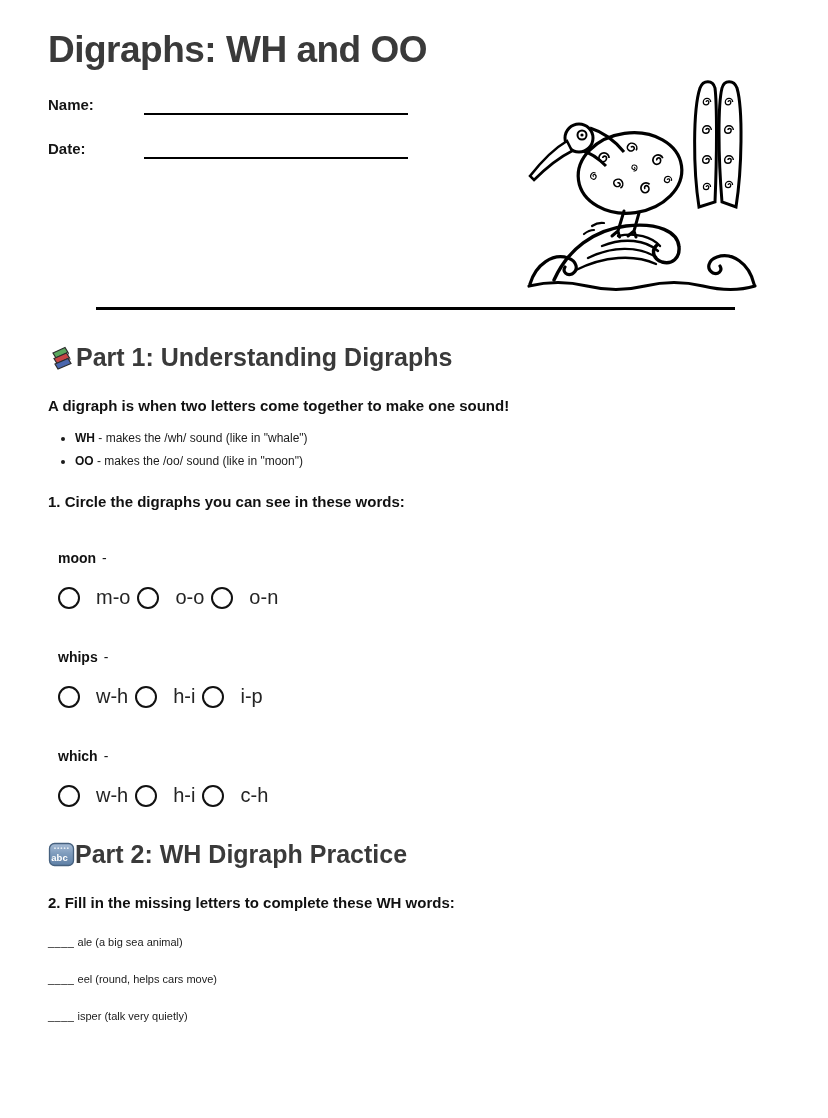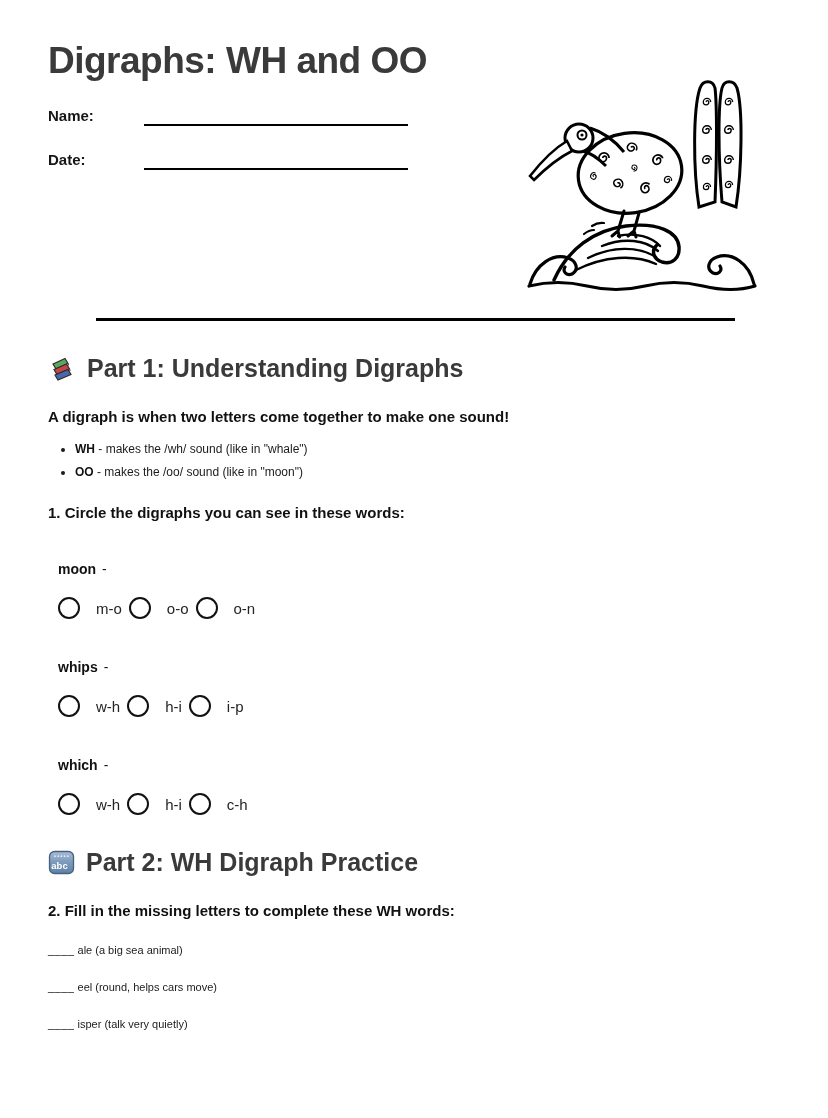--- a/index.html
+++ b/index.html
@@ -9,21 +9,21 @@
     background: #ffffff;
     position: relative;
     margin: 0 auto;
     font-family: "Liberation Sans", "DejaVu Sans", sans-serif;
     color: #161616;
     overflow: hidden;
   }
   .content { padding: 0 48px; }
 
   h1.doc-title {
-    padding-top: 40px;
+    padding-top: 29px;
     font-size: 37px;
     font-weight: 700;
     color: #3a3a3a;
     letter-spacing: -0.5px;
   }
 
   .field-row { display: flex; align-items: flex-end; margin-top: 24px; width: 360px; gap: 28px; }
   .field-label { font-size: 15px; font-weight: 700; color: #161616; width: 58px; padding-bottom: 2px; }
   .field-line {
     flex: 1;
@@ -37,21 +37,20 @@
   hr.divider {
     border: none;
     border-top: 3px solid #000;
     margin: 148px 45px 0 48px;
   }
 
   h2.section-heading {
     margin-top: 33px;
     display: flex;
     align-items: center;
-    gap: 11px;
     font-size: 25px;
     font-weight: 700;
     color: #3a3a3a;
   }
   .section-icon { flex: 0 0 auto; display: inline-flex; }
 
   p.body { font-size: 15px; margin-top: 25px; color: #1b1b1b; }
   p.bold { font-weight: 700; color: #111; }
 
   ul.digraph-list { margin: 17px 0 0 0; padding-left: 27px; }
@@ -65,21 +64,21 @@
 
   .options-row { display: flex; align-items: center; margin-top: 20px; }
   .option { display: flex; align-items: center; margin-right: 7px; }
   .option-circle {
     width: 22px; height: 22px;
     border: 2.5px solid #111;
     border-radius: 50%;
     background: #fff;
     flex: 0 0 auto;
   }
-  .option-label { font-size: 15px; color: #242424; margin-left: 16px; }
+  .option-label { font-size: 20px; color: #242424; margin-left: 16px; }
 
   .fill-row { margin-top: 25px; font-size: 11px; color: #1b1b1b; }
   .fill-blank { letter-spacing: 0.5px; color: #111; }
 </style>
 </head>
 <body>
 
 <div class="page">
   <div class="content">
 

